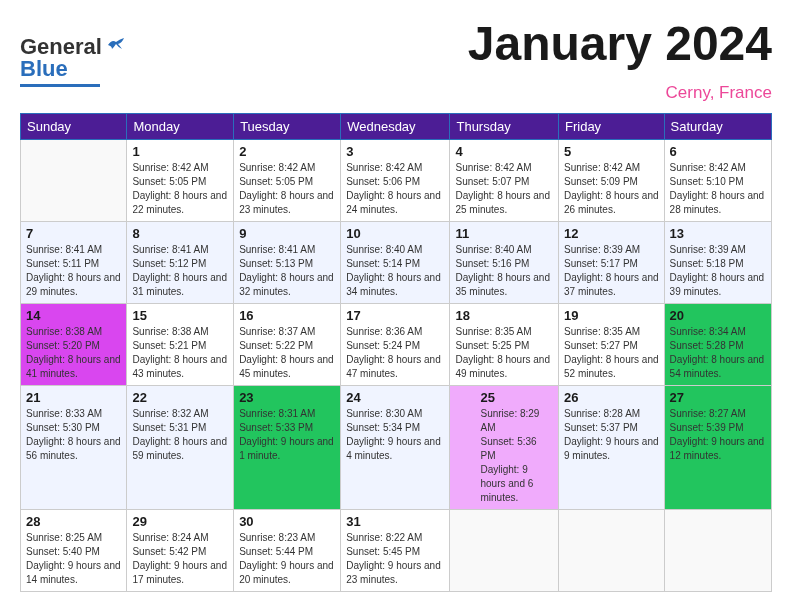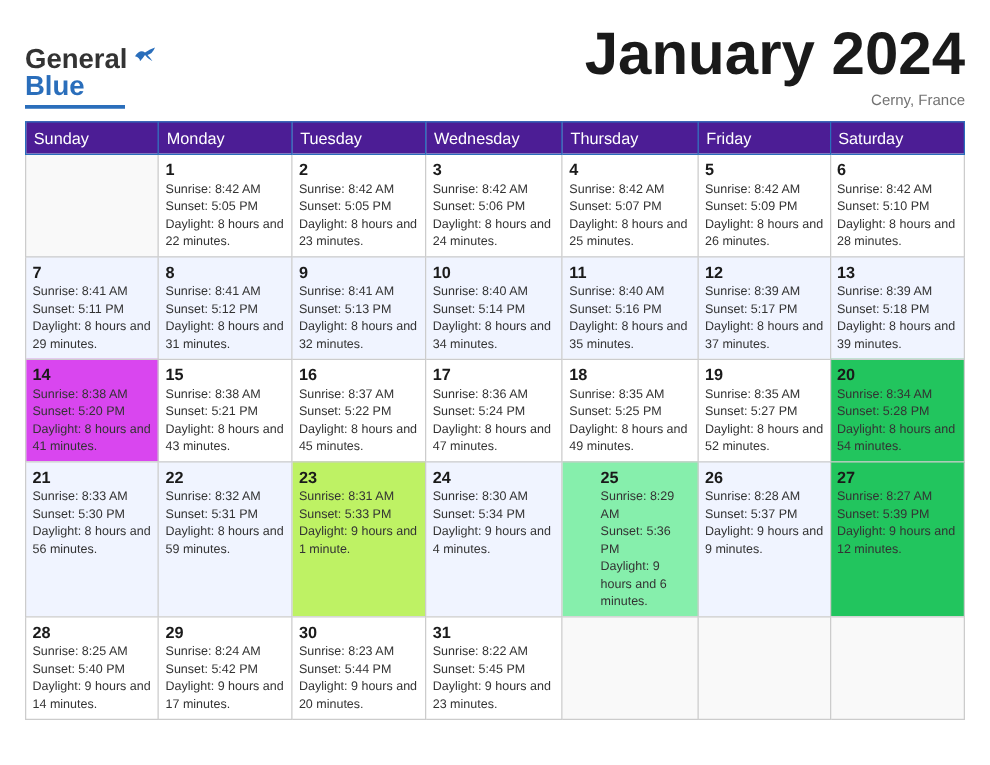--- a/index.html
+++ b/index.html
@@ -10,21 +10,21 @@
       height: 612px;
       overflow: hidden;
     }
     .page {
       width: 792px;
       padding: 18px 20px 10px 20px;
     }
     .header {
       display: flex;
       justify-content: space-between;
-      align-items: flex-end;
+      align-items: center;
       margin-bottom: 10px;
     }
     .logo {
       display: flex;
       flex-direction: column;
       align-items: flex-start;
     }
     .logo-line {
       width: 80px;
       height: 3px;
@@ -34,23 +34,23 @@
     .title-block {
       text-align: right;
     }
     .month-title {
       font-size: 48px;
       font-weight: bold;
       color: #1a1a1a;
       line-height: 1.1;
     }
     .location {
-      font-size: 12px;
-      color: #737373;
-      margin-top: 2px;
+      font-size: 17px;
+      color: #ec4899;
+      margin-top: 12px;
     }
     .calendar {
       width: 100%;
       border-collapse: collapse;
       font-size: 11px;
     }
     .calendar th {
       background: #4c1d95;
       color: #fff;
       text-align: left;
@@ -205,29 +205,29 @@
         </tr>
         <tr>
           <td style="background: rgb(240, 244, 255);">
             <span class="day-num">21</span>
             <div class="day-detail">Sunrise: 8:33 AM<br>Sunset: 5:30 PM<br>Daylight: 8 hours and 56 minutes.</div>
           </td>
           <td style="background: rgb(240, 244, 255);">
             <span class="day-num">22</span>
             <div class="day-detail">Sunrise: 8:32 AM<br>Sunset: 5:31 PM<br>Daylight: 8 hours and 59 minutes.</div>
           </td>
-          <td style="background: #bef264; margin-top: 29px;">
+          <td style="background: #22c55e; margin-top: 29px;">
             <span class="day-num">23</span>
             <div class="day-detail">Sunrise: 8:31 AM<br>Sunset: 5:33 PM<br>Daylight: 9 hours and 1 minute.</div>
           </td>
           <td style="background: rgb(240, 244, 255);">
             <span class="day-num">24</span>
             <div class="day-detail">Sunrise: 8:30 AM<br>Sunset: 5:34 PM<br>Daylight: 9 hours and 4 minutes.</div>
           </td>
-          <td style="background: #86efac; padding-left: 30px;">
+          <td style="background: #f0abfc; padding-left: 30px;">
             <span class="day-num">25</span>
             <div class="day-detail">Sunrise: 8:29 AM<br>Sunset: 5:36 PM<br>Daylight: 9 hours and 6 minutes.</div>
           </td>
           <td style="background: rgb(240, 244, 255);">
             <span class="day-num">26</span>
             <div class="day-detail">Sunrise: 8:28 AM<br>Sunset: 5:37 PM<br>Daylight: 9 hours and 9 minutes.</div>
           </td>
           <td style="background: #22c55e;">
             <span class="day-num">27</span>
             <div class="day-detail">Sunrise: 8:27 AM<br>Sunset: 5:39 PM<br>Daylight: 9 hours and 12 minutes.</div>

